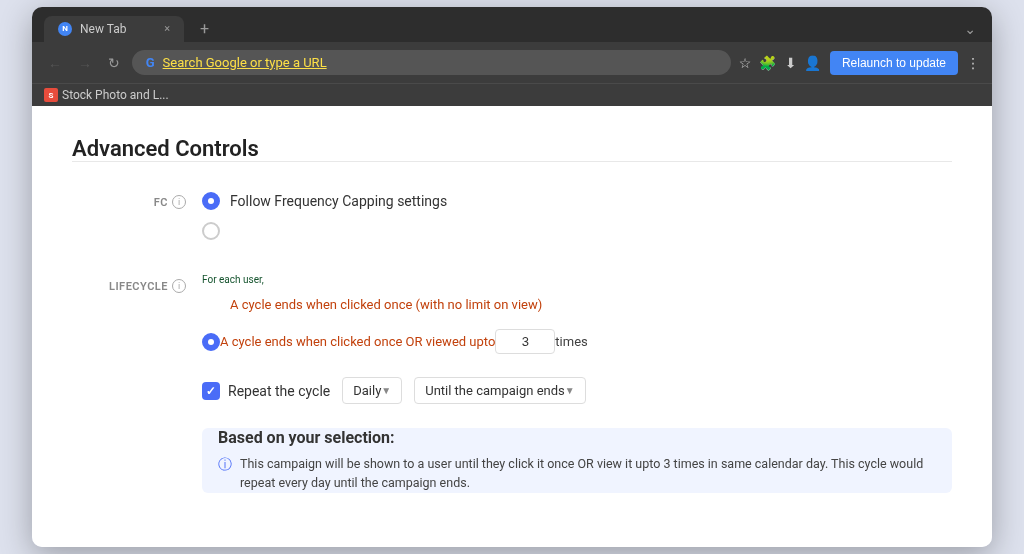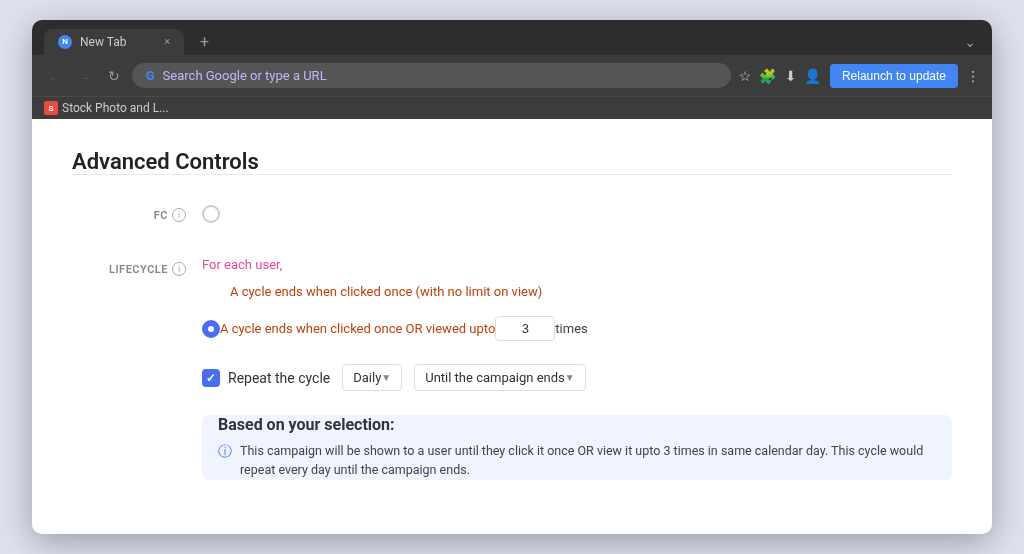--- a/index.html
+++ b/index.html
@@ -97,22 +97,23 @@
       gap: 8px;
     }
 
     .google-g {
       color: #4285f4;
       font-weight: bold;
       font-size: 13px;
     }
 
     .address-text {
-      color: #c4b5fd;
+      color: #fde047;
       font-size: 13px;
+      text-decoration: underline;
     }
 
     .toolbar-actions {
       display: flex;
       align-items: center;
       gap: 8px;
     }
 
     .toolbar-icon {
       color: #ccc;
@@ -259,22 +260,22 @@
       color: #333;
     }
 
     .lifecycle-content {
       display: flex;
       flex-direction: column;
       gap: 4px;
     }
 
     .lifecycle-header {
-      font-size: 13px;
-      color: #ec4899;
+      font-size: 10px;
+      color: #14532d;
       margin-bottom: 8px;
     }
 
     .cycle-option {
       display: flex;
       align-items: center;
       gap: 0;
       padding: 3px 0;
     }
 
@@ -435,20 +436,24 @@
 
   <div class="page-content">
     <h1 class="page-title">Advanced Controls</h1>
 
     <div class="form-section">
       <div class="section-label">
         <span class="label-text">FC</span>
         <div class="info-icon">i</div>
       </div>
       <div class="section-content">
+        <div class="radio-option">
+          <div class="radio-circle selected"></div>
+          <span class="radio-label">Follow Frequency Capping settings</span>
+        </div>
         <div class="radio-option">
           <div class="radio-circle"></div>
         </div>
       </div>
     </div>
 
     <div class="form-section">
       <div class="section-label">
         <span class="label-text">LIFECYCLE</span>
         <div class="info-icon">i</div>

